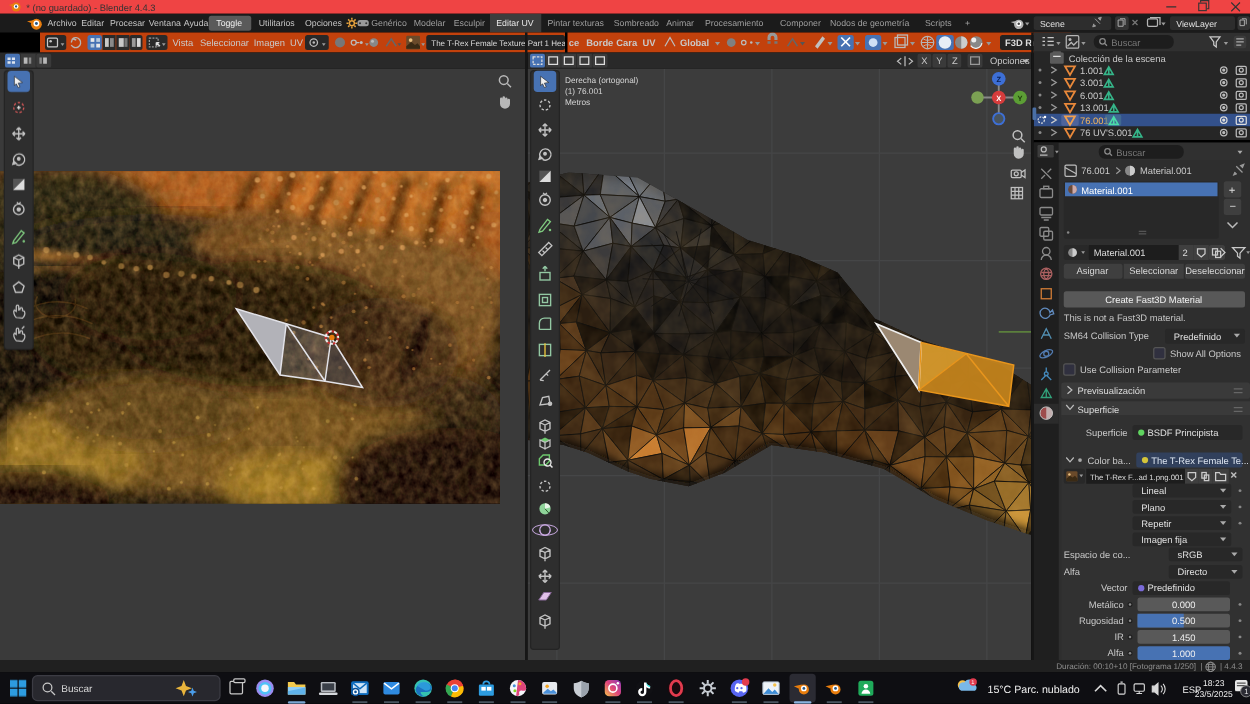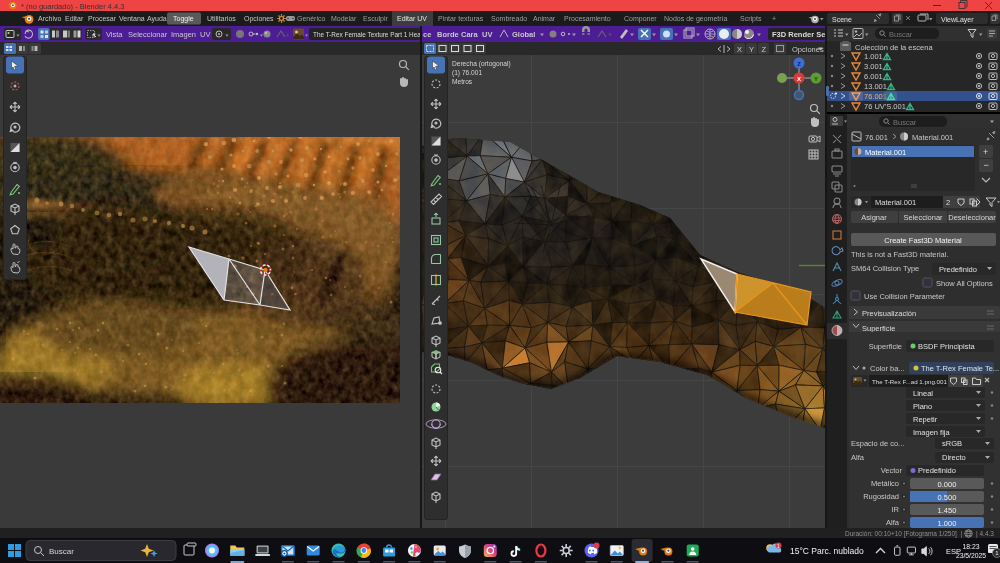--- a/index.html
+++ b/index.html
@@ -1,20 +1,20 @@
 <!DOCTYPE html>
 <html><head><meta charset="utf-8">
 <style>
 *{margin:0;padding:0;box-sizing:border-box;}
 html,body{width:1000px;height:563px;overflow:hidden;background:#000;}
 body{font-family:"Liberation Sans",sans-serif;position:relative;}
 .abs{position:absolute;}
 #titlebar{left:0;top:0;width:1000px;height:11px;background:#ef4444;color:#222;font-size:7px;}
 #topbar{left:0;top:11px;width:1000px;height:15px;background:#1b1b1b;color:#c6c6c6;font-size:7.5px;}
-.hdr{background:#4c1d95;color:#cccccc;font-size:7.5px;}
+.hdr{background:#c2410c;color:#cccccc;font-size:7.5px;margin-left:32px;}
 .tools{background:#292929;}
 #uvhdr{left:0;top:26px;width:420px;height:16px;}
 #uvtools{left:0;top:42px;width:420px;height:13px;}
 #uvcanvas{left:0;top:55px;width:420px;height:473px;background:#3a3a3a;overflow:hidden;}
 #v3dhdr{left:422px;top:26px;width:403px;height:16px;font-weight:bold;}
 #v3dtools{left:422px;top:42px;width:403px;height:13px;}
 #v3dcanvas{left:422px;top:55px;width:403px;height:473px;background:#3c3c3c;overflow:hidden;}
 #outliner{left:827px;top:26px;width:173px;height:86px;background:#262626;color:#c8c8c8;font-size:7.5px;}
 #props{left:827px;top:114px;width:173px;height:414px;background:#2e2e2e;color:#c2c2c2;font-size:7.5px;overflow:hidden;}
 #statusbar{left:0;top:528px;width:1000px;height:10px;background:#202020;color:#8f8f8f;font-size:6.5px;}

